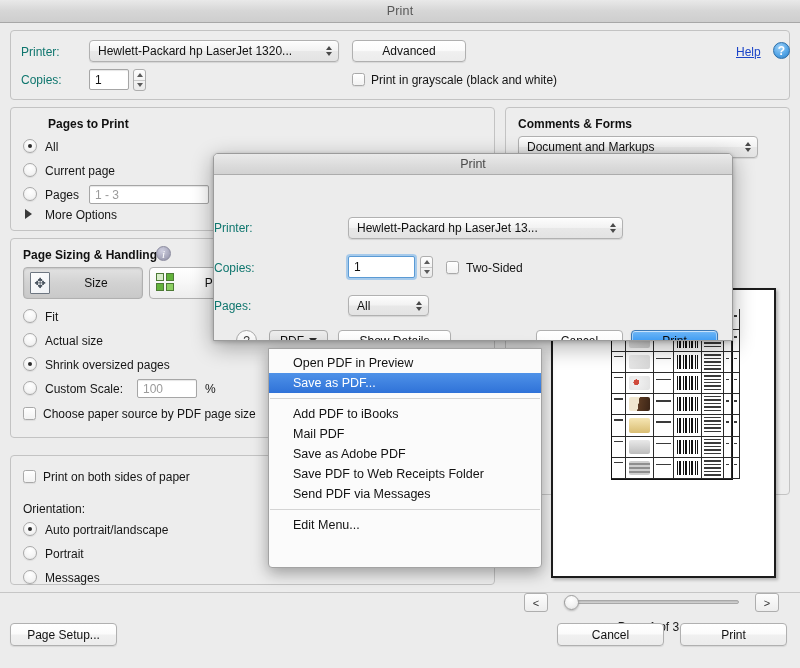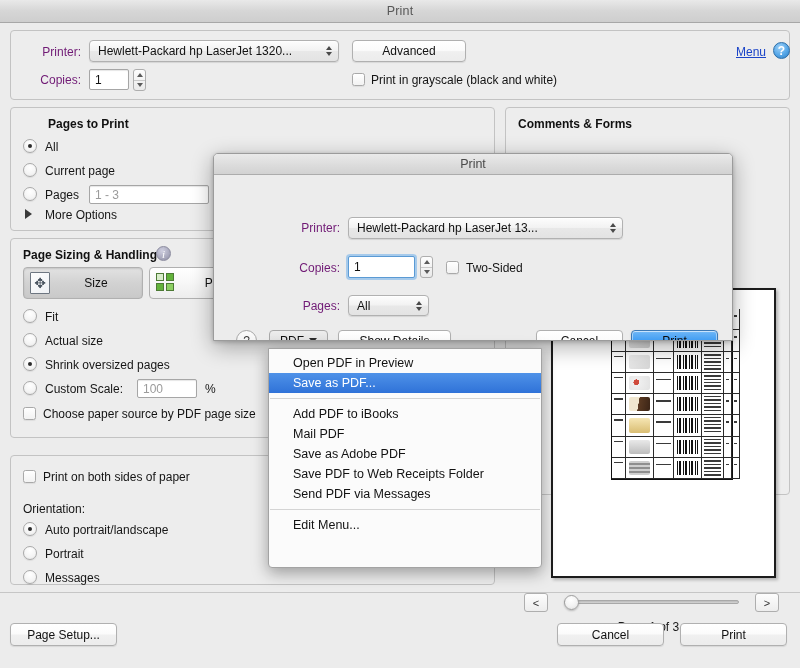--- a/index.html
+++ b/index.html
@@ -39,21 +39,21 @@
   .panel {
     position: absolute;
     background: #ededed;
     border: 1px solid #c3c3c3;
     border-radius: 4px;
   }
   .panel-top {
     left: 10px; top: 7px; width: 780px; height: 70px;
   }
   .row-label {
-    position: absolute; font-size: 12px; color: #701a75; text-align: right;
+    position: absolute; font-size: 12px; color: #0f766e; text-align: left;
   }
 
   
   .popup {
     position: absolute;
     background: linear-gradient(to bottom, #fdfdfd 0%, #f2f2f2 48%, #e8e8e8 52%, #e3e3e3 100%);
     border: 1px solid #b1b1b1;
     border-radius: 4px;
     box-shadow: 0 1px 0 rgba(255,255,255,0.7) inset, 0 1px 1px rgba(0,0,0,0.10);
     display: flex; align-items: center;
@@ -346,21 +346,21 @@
         <span class="arrows">
             <i class="up"></i>
             <i class="dn"></i>
           </span>
       </div>
 
       <div class="btn" style="left:341px; top:9px; width:114px; height:22px;">
         <span>Advanced</span>
       </div>
 
-      <span class="help-link" style="left:725px; top:14px;">Menu</span>
+      <span class="help-link" style="left:725px; top:14px;">Help</span>
       <div class="help-icon" style="left:762px; top:11px;">
         <span>?</span>
       </div>
 
       <span class="row-label" style="left:10px; top:42px; width:60px;">Copies:</span>
       <div class="tf" style="left:78px; top:38px; width:40px; height:21px;">
         <span>1</span>
       </div>
       <div class="stepper" style="left:122px; top:38px;">
         <div>
@@ -445,20 +445,27 @@
 
       <div class="rd" style="left:12px; top:90px;"></div>
       <span class="panel-label" style="left:34px; top:91px;">Portrait</span>
 
       <div class="rd" style="left:12px; top:114px;"></div>
       <span class="panel-label" style="left:34px; top:115px;">Messages</span>
     </div>
 
     <div class="panel" style="left:505px; top:84px; width:285px; height:388px;">
       <span class="group-title" style="left:12px; top:9px;">Comments &amp; Forms</span>
+      <div class="popup" style="left:12px; top:28px; width:240px; height:22px;">
+        <span>Document and Markups</span>
+        <span class="arrows">
+            <i class="up"></i>
+            <i class="dn"></i>
+          </span>
+      </div>
 
       <div class="preview-frame" style="left:45px; top:180px; width:225px; height:290px;">
         <div class="preview-inner">
           <div class="thumb-table">
             <div>
                 <div class="tline" style="top:4px;"></div>
               </div>
             <div>
                 <div class="prodimg" style="background:linear-gradient(135deg,#d8d8d8,#b4b4b4);"></div>
               </div>

